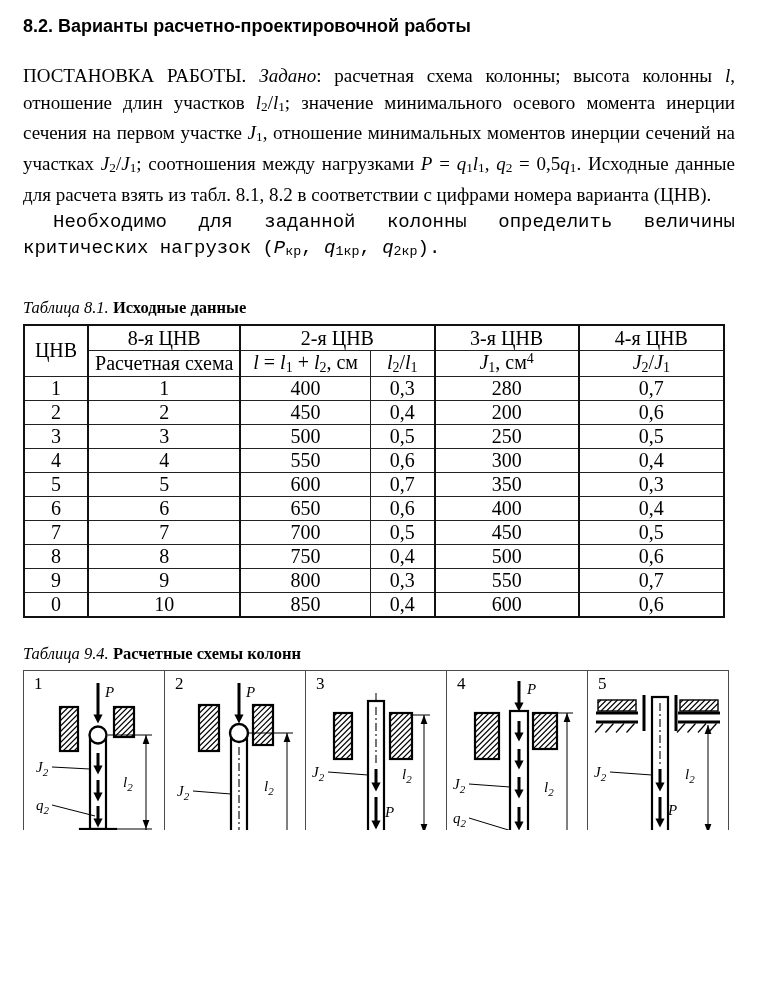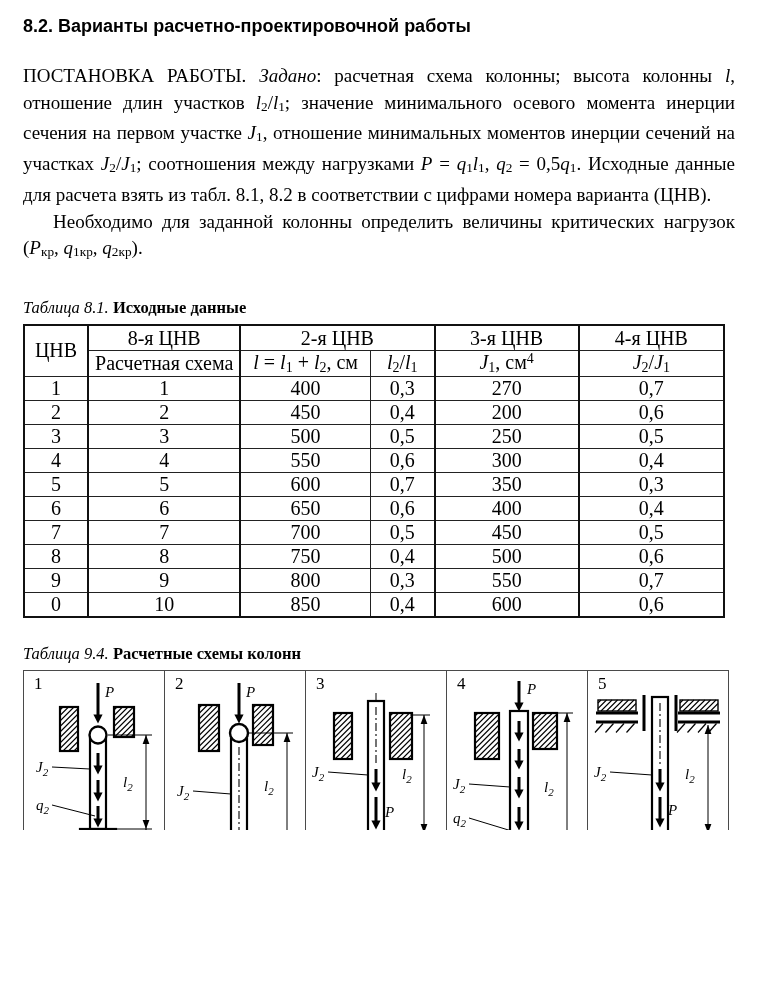--- a/index.html
+++ b/index.html
@@ -1,20 +1,20 @@
 <!DOCTYPE html>
 <html><head>
 <meta charset="utf-8">
 <style>
   html,body{margin:0;padding:0;background:#fff;}
   body{width:768px;height:1000px;overflow:hidden;color:#000;font-family:"Liberation Serif",serif;}
   .page{box-sizing:border-box;width:768px;height:830px;padding:14px 33px 0 23px;background:#fff;overflow:hidden;}
   h1{font-family:"Liberation Sans",sans-serif;font-weight:bold;font-size:18px;line-height:25px;margin:0 0 24px 0;}
   p.body{font-size:19px;line-height:26.5px;text-align:justify;margin:0;}
-  p.indent{text-indent:30px;}
+  p.indent{text-indent:30px;font-family:Liberation Mono, monospace;}
   .it{font-style:italic;}
   .sb{font-size:70%;vertical-align:-0.18em;}
   .sp{font-size:70%;vertical-align:0.45em;}
   .caption{font-size:16.5px;margin:32px 0 6px 0;}
   .caption2{margin-top:26px;}
   .caption b{font-weight:bold;}
   table.t1{border-collapse:collapse;width:702px;border:2.4px solid #111;font-size:20px;}
   .t1 th,.t1 td{border:1.3px solid #222;font-weight:normal;text-align:center;padding:0;}
   .t1 th{height:24px;}
   .t1 td{height:21.5px;}
@@ -71,21 +71,21 @@
         <th class="br2"><span class="it">J</span><span class="sb">1</span><span>, см</span><span class="sp">4</span></th>
         <th><span class="it">J</span><span class="sb">2</span><span>/</span><span class="it">J</span><span class="sb">1</span></th>
       </tr>
     </thead>
     <tbody>
         <tr>
           <td class="br2">1</td>
           <td class="br2">1</td>
           <td>400</td>
           <td class="br2">0,3</td>
-          <td class="br2">270</td>
+          <td class="br2">280</td>
           <td>0,7</td>
         </tr>
         <tr>
           <td class="br2">2</td>
           <td class="br2">2</td>
           <td>450</td>
           <td class="br2">0,4</td>
           <td class="br2">200</td>
           <td>0,6</td>
         </tr>

